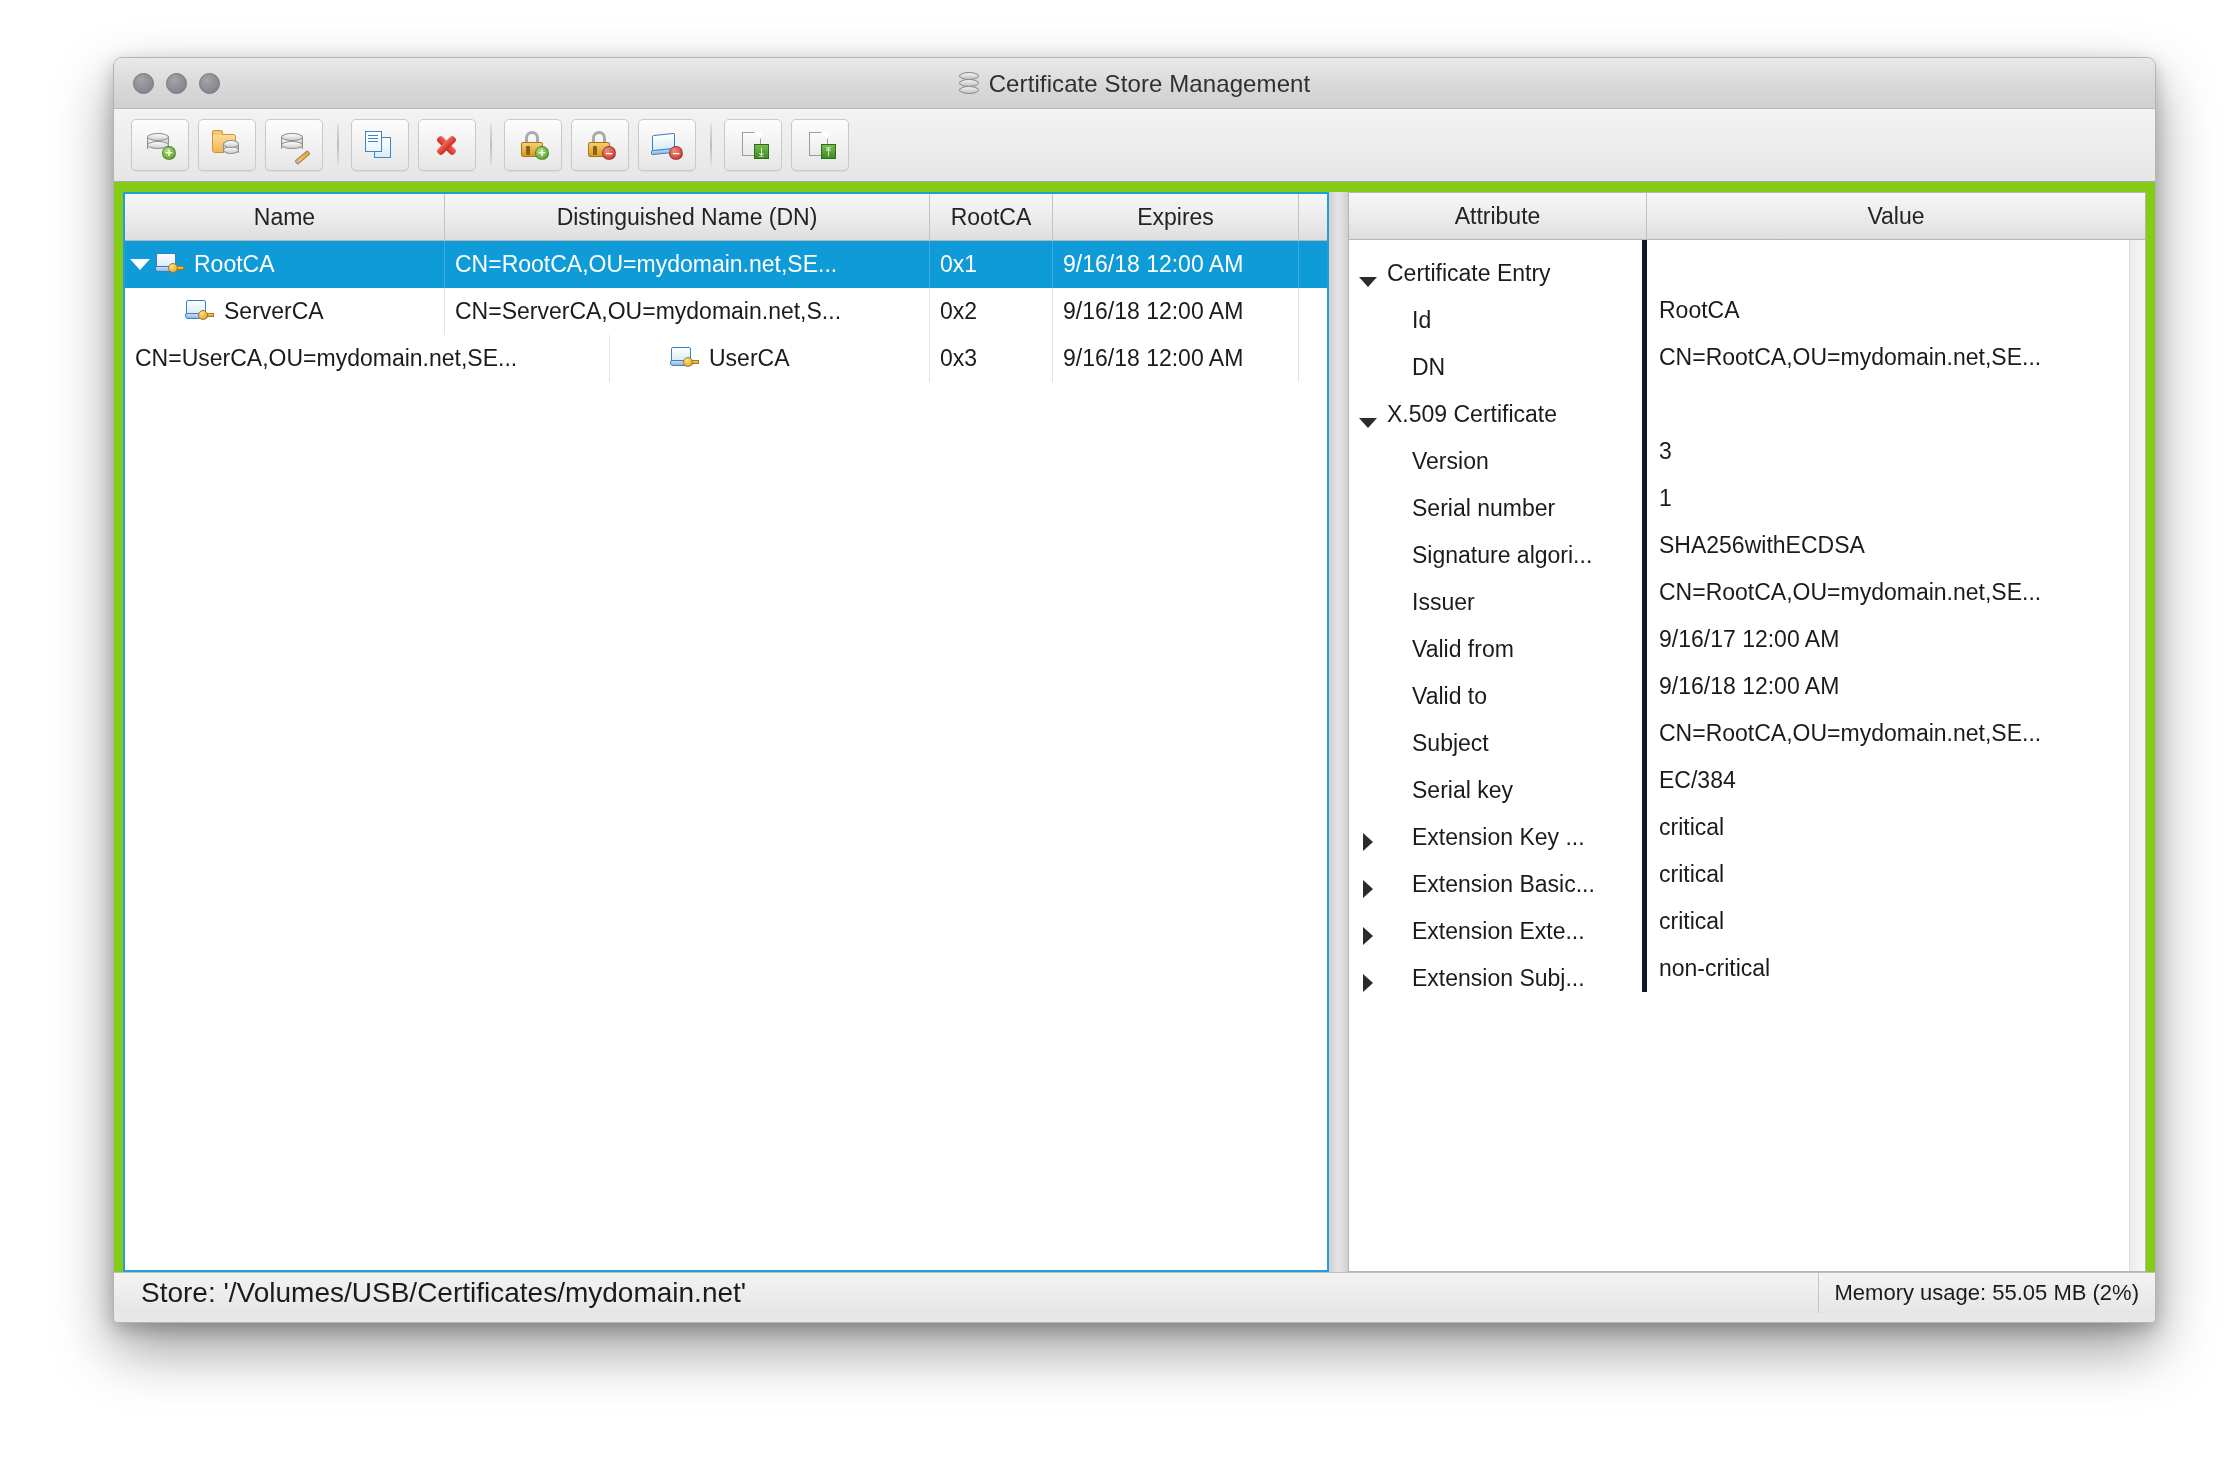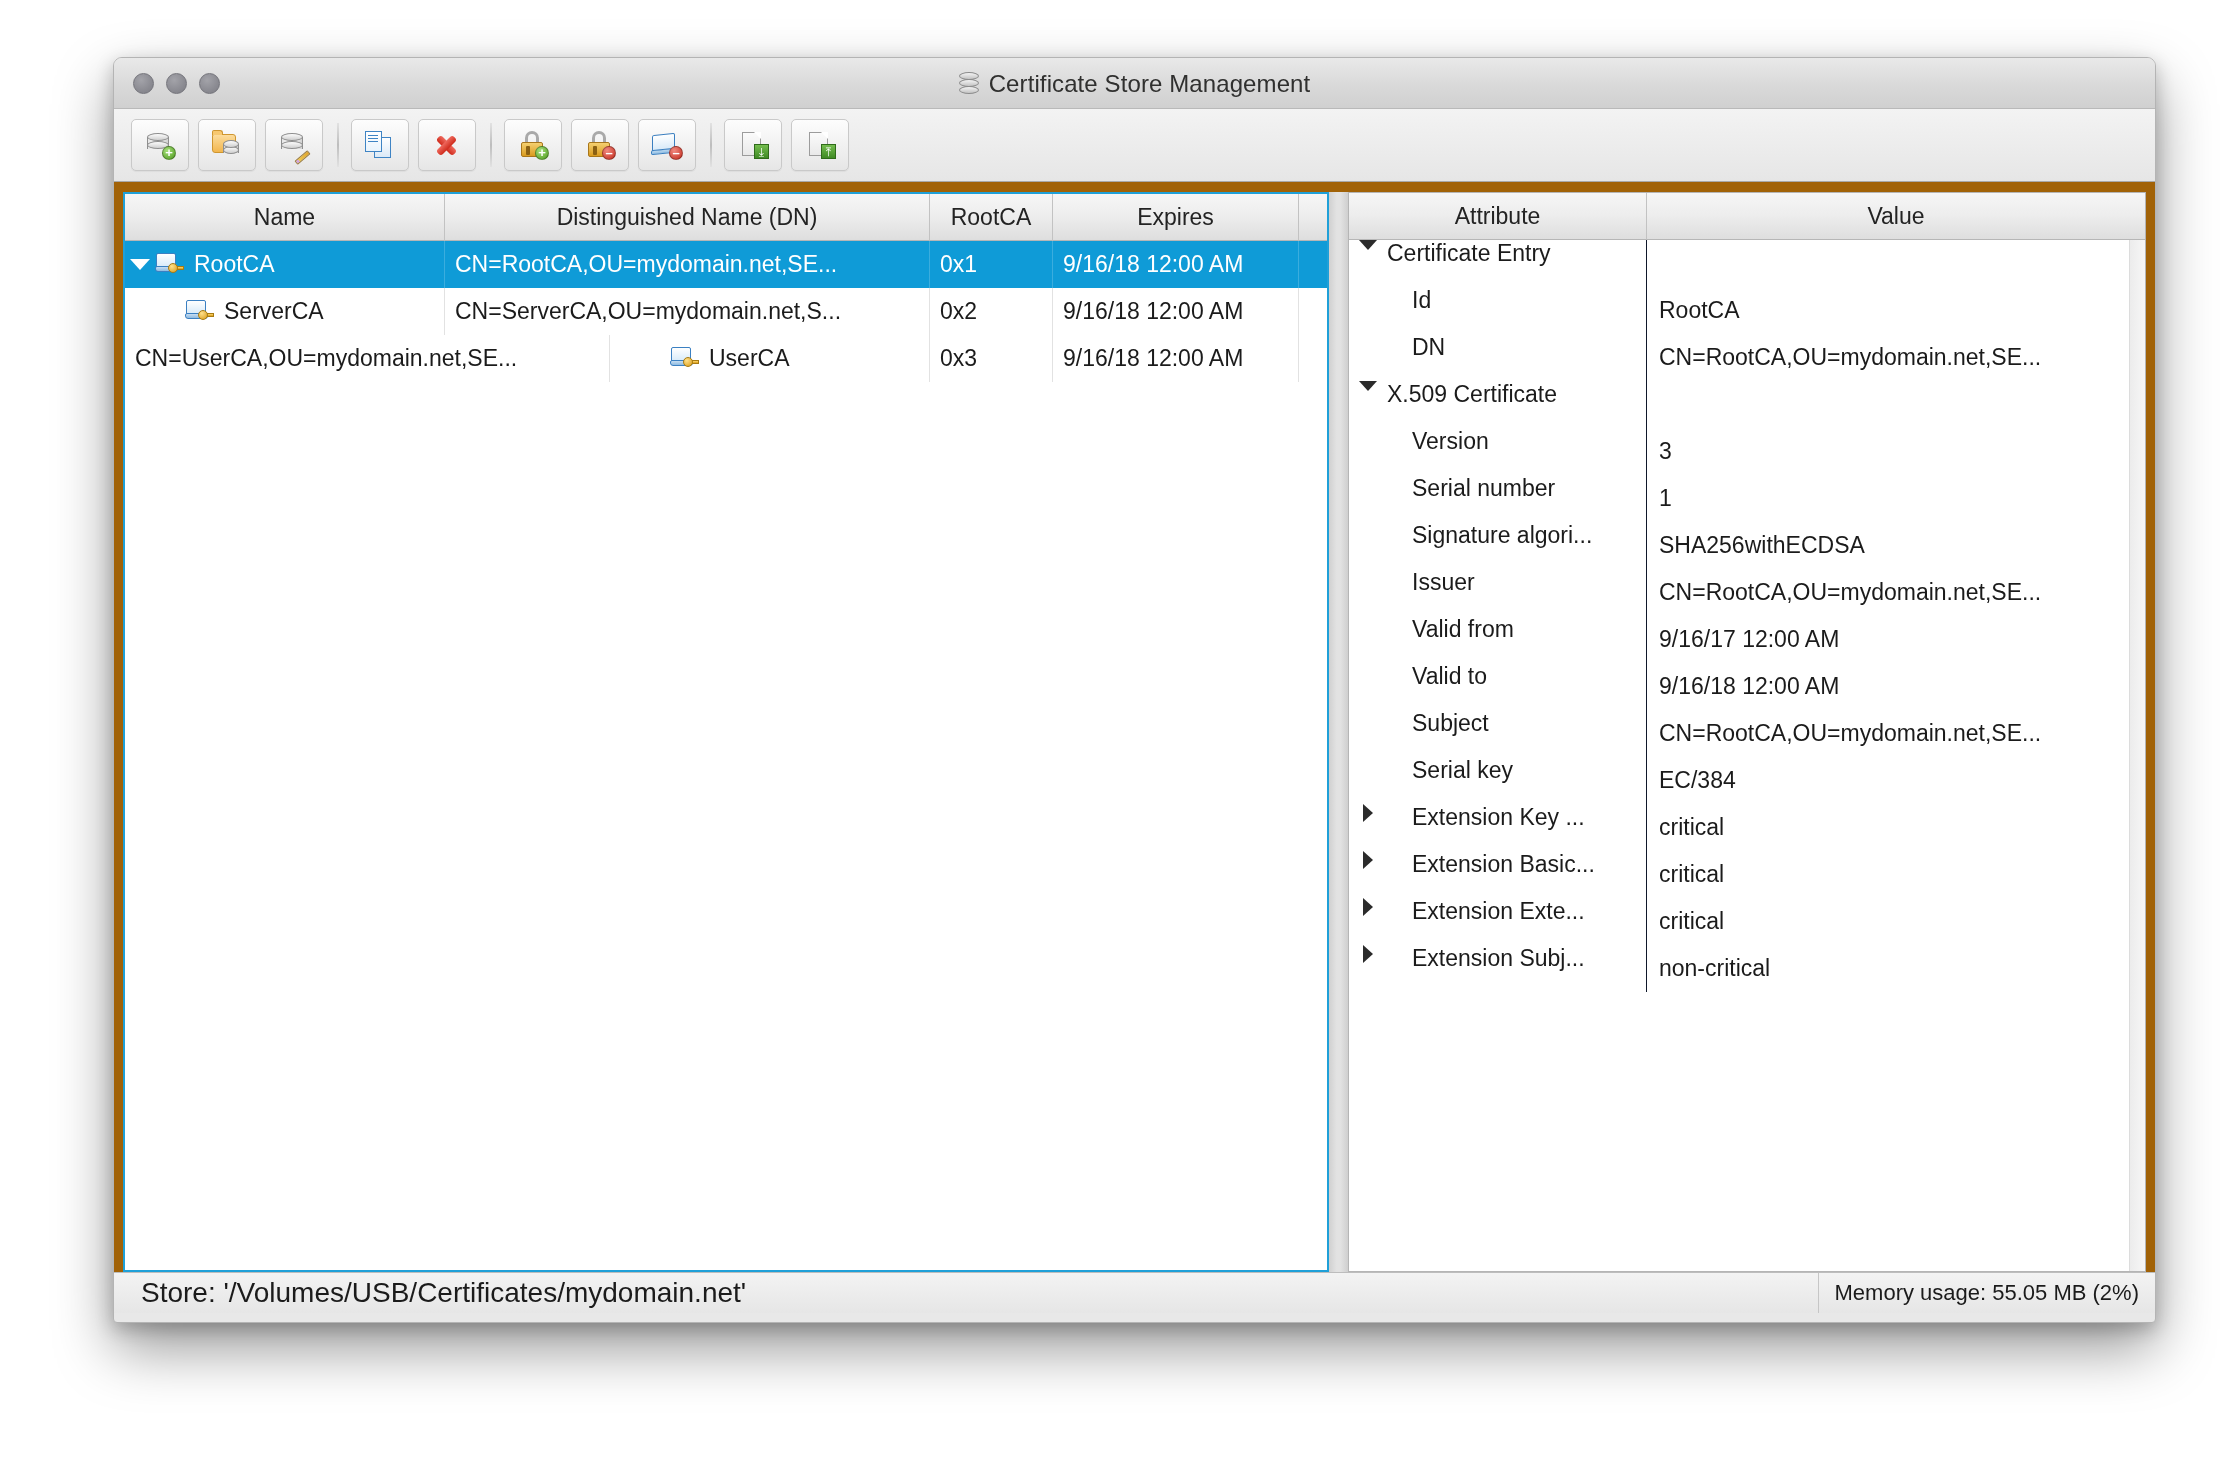--- a/index.html
+++ b/index.html
@@ -244,21 +244,21 @@
     background: linear-gradient(to bottom,#74bd4e,#3f8a24);
     border: 1px solid #2f6b1a; box-sizing: border-box;
     display: flex; align-items: center; justify-content: center;
     color: #fff; font-size: 12px; line-height: 1;
   }
 
   
   .content {
     position: relative;
     height: 1090px;
-    background: #a16207;
+    background: #84cc16;
     display: flex;
     padding: 10px 9px 0 9px;
     box-sizing: border-box;
   }
 
   .left-pane {
     width: 1206px;
     background: #ffffff;
     border: 2px solid #1fa0d8;
     box-sizing: border-box;
@@ -351,22 +351,22 @@
   .certico .keyb {
     position: absolute; left: 20px; top: 14px; width: 9px; height: 4px;
     background: linear-gradient(to bottom,#ffd970,#d99c18);
     border: 1px solid #a87b12; box-sizing: border-box;
   }
 
   
   .arow { display: flex; height: 47px; align-items: stretch; }
   .acell-attr {
     width: 298px; flex: none;
-    border-right: 1px solid #0f172a;
-    display: flex; align-items: flex-start;
+    border-right: 5px solid #0f172a;
+    display: flex; align-items: flex-end;
     font-size: 23px; color: #1b1b1b;
     box-sizing: border-box;
     overflow: hidden; white-space: nowrap;
   }
   .acell-val {
     flex: 1;
     display: flex; align-items: center;
     font-size: 23px; color: #1b1b1b;
     padding-left: 12px;
     box-sizing: border-box;

